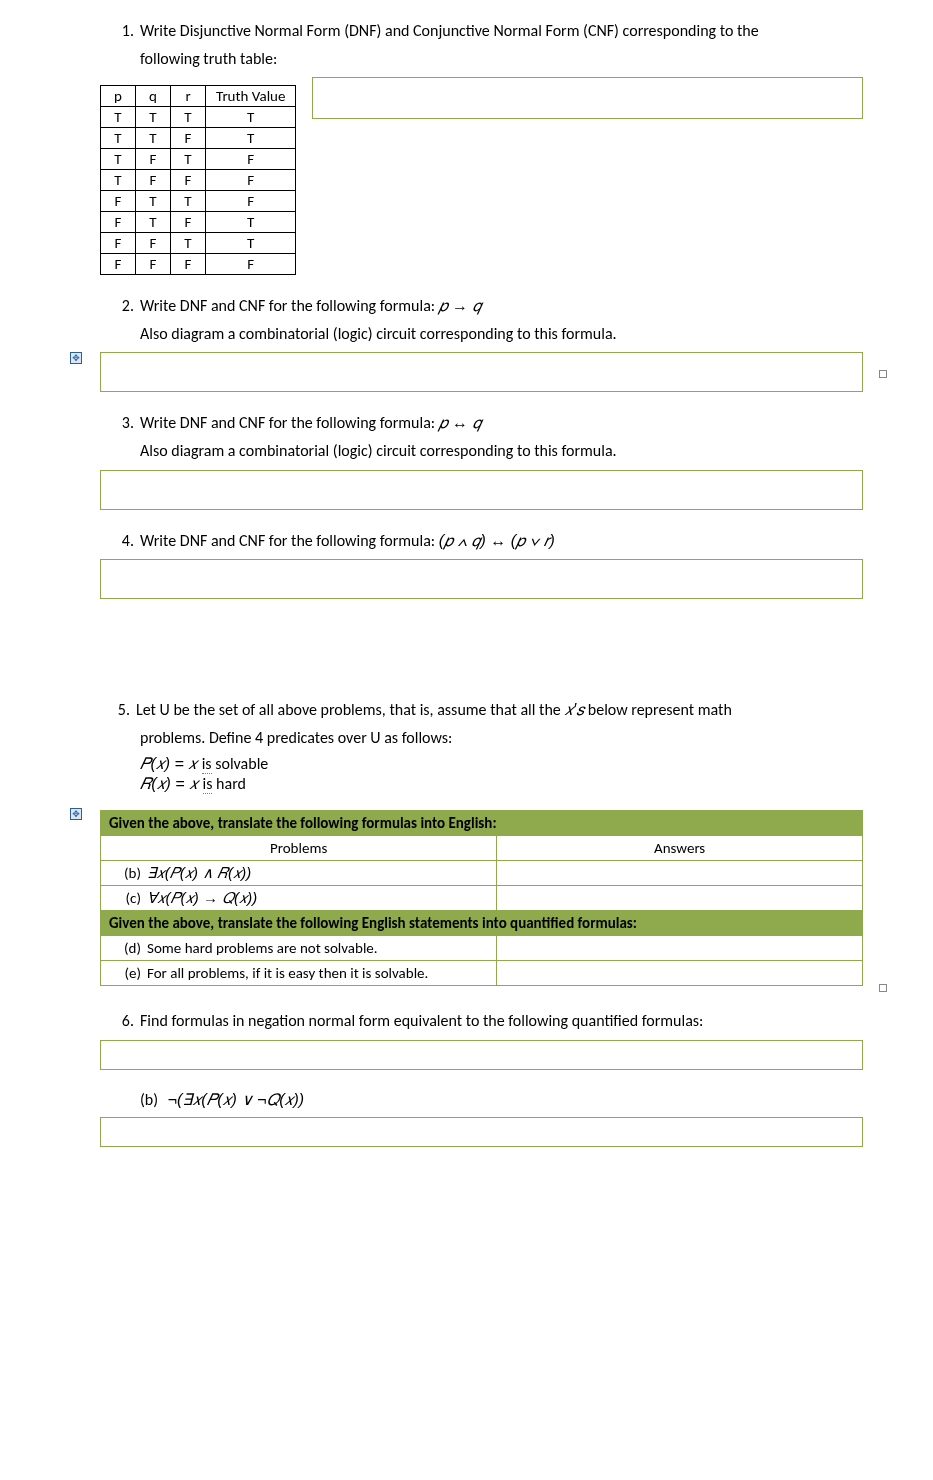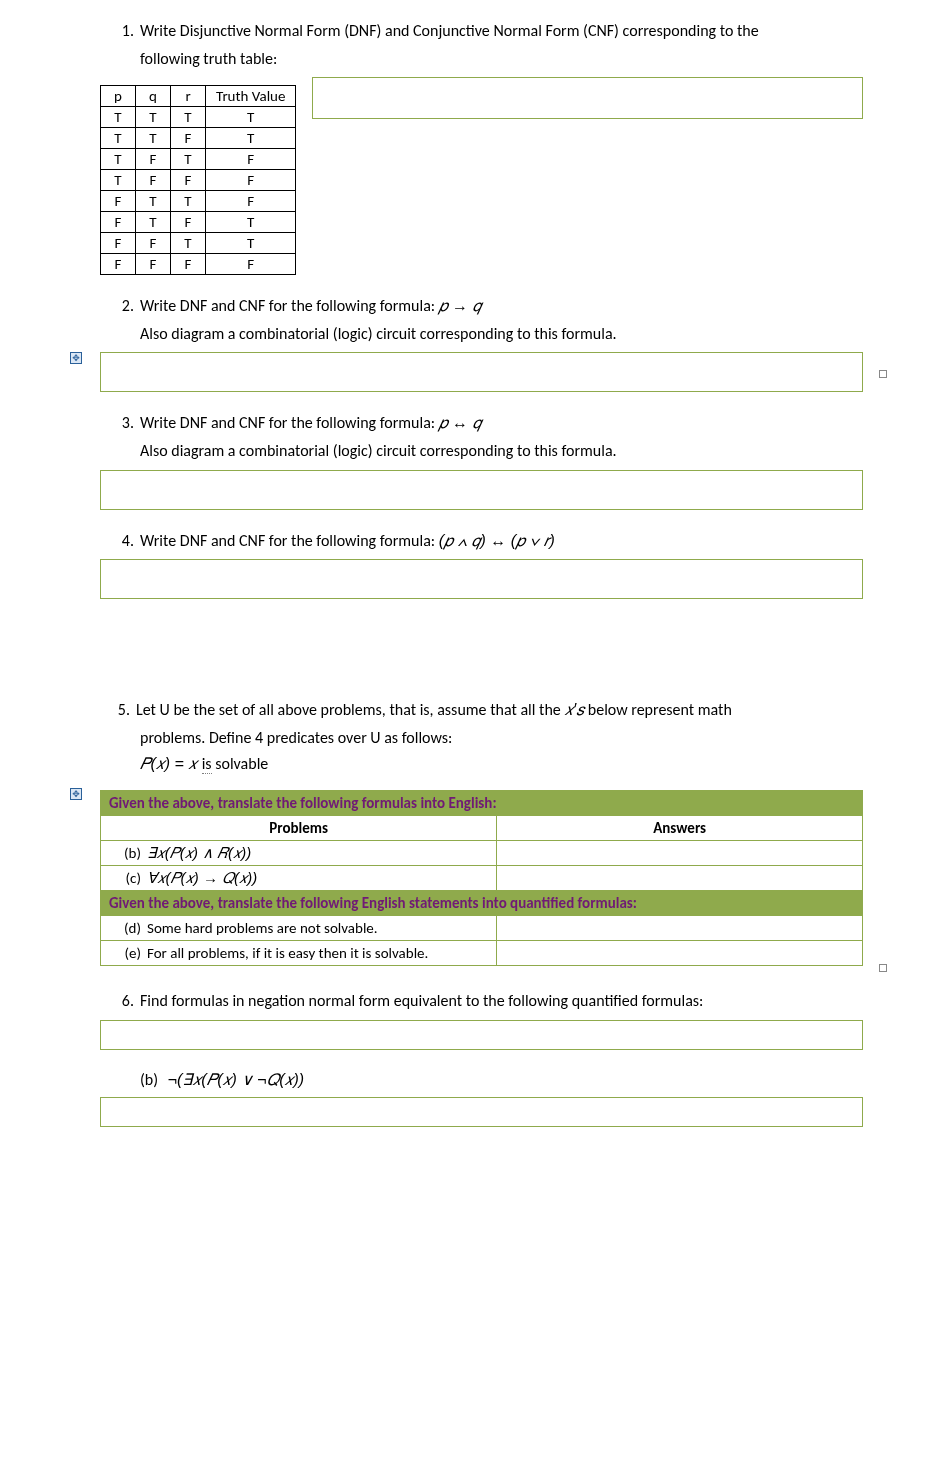--- a/index.html
+++ b/index.html
@@ -111,26 +111,26 @@
     margin-top: 4px;
   }
   table.quant td, table.quant th {
     border: 1.5px solid #8faa4c;
     padding: 3px 8px;
     font-size: 15px;
     vertical-align: middle;
   }
   table.quant .header-row td {
     background: #8faa4c;
-    color: #701a75;
+    color: #000000;
     font-weight: bold;
     border: 1.5px solid #8faa4c;
   }
   table.quant .subhead td {
-    font-weight: bold;
+    font-weight: normal;
     text-align: center;
     background: #fff;
   }
   table.quant .problem-cell { width: 52%; }
   table.quant .item-label {
     display: inline-block;
     width: 32px;
     text-align: right;
     margin-right: 6px;
   }
@@ -247,20 +247,23 @@
   <div class="section-gap"></div>
 
   <div class="question-text">
     <span class="num" style="margin-left:-4px;">5.</span><span>Let U be the set of all above problems, that is, assume that all the </span><span class="math">𝑥′𝑠</span><span> below represent math</span>
   </div>
   <div class="sub-text">problems.  Define 4 predicates over U as follows:</div>
 
   <div class="pred-line">
     <span class="math">𝑃(𝑥) = 𝑥 </span><span class="underline-dotted">is</span><span> solvable</span>
   </div>
+  <div class="pred-line">
+    <span class="math">𝑅(𝑥) = 𝑥 </span><span class="underline-dotted">is</span><span> hard</span>
+  </div>
 
   <div class="small-gap"></div>
   <div class="anchor-wrap">
     <span class="anchor-icon">✥</span>
   </div>
 
   <div class="relbox">
   <table class="quant">
     <tbody>
           <tr class="header-row">

